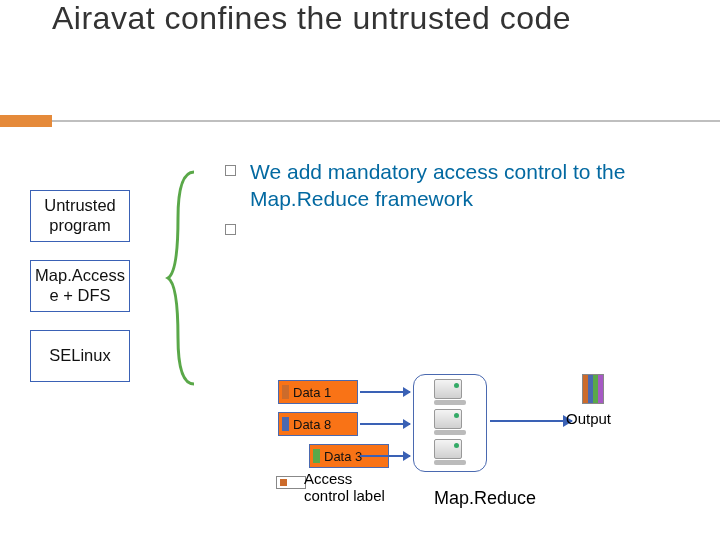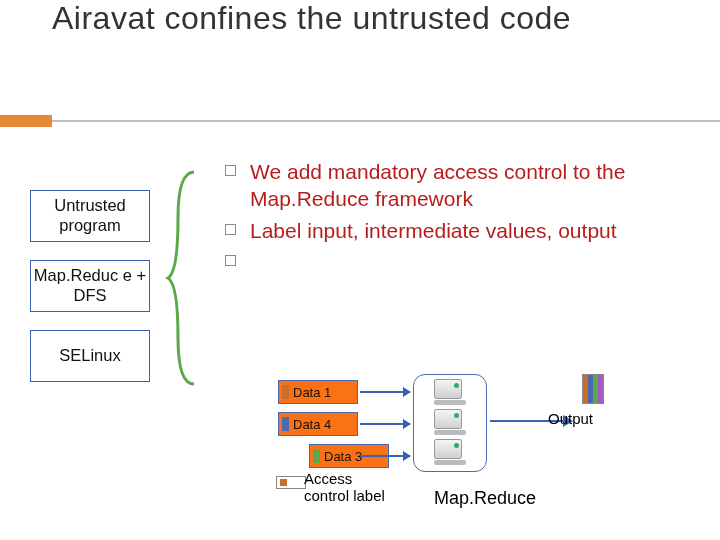--- a/index.html
+++ b/index.html
@@ -38,21 +38,21 @@
     background: #bfbfbf;
   }
 
   
   .left-stack {
     position: absolute;
     left: 30px;
     top: 190px;
   }
   .stack-box {
-    width: 120px;
+    width: 100px;
     height: 52px;
     border: 1.5px solid #3a61b5;
     background: #fff;
     display: flex;
     align-items: center;
     justify-content: center;
     text-align: center;
     font-size: 16.5px;
     line-height: 1.2;
     margin-bottom: 18px;
@@ -83,21 +83,21 @@
   }
   .bul-marker {
     width: 11px; height: 11px;
     border: 1.5px solid #888;
     margin: 7px 14px 0 0;
     flex-shrink: 0;
   }
   .bul-text {
     font-size: 21px;
     line-height: 1.3;
-    color: #b91c1c;
+    color: #0369a1;
   }
 
   
   .diagram {
     position: absolute;
     left: 278px;
     top: 380px;
     width: 430px;
     height: 150px;
   }
@@ -189,21 +189,21 @@
   .output-swatch {
     position:absolute;
     left: 304px; top: -6px;
     width: 22px; height: 30px;
     border:1px solid #888;
     background: repeating-linear-gradient(90deg,
       #cc6b2b 0 5px, #4a69b0 5px 10px, #5aa849 10px 15px, #a659c4 15px 20px);
   }
   .output-label {
     position:absolute;
-    left: 270px; top: 30px;
+    left: 288px; top: 30px;
     font-size: 15px;
   }
 
   
   .big-arrow {
     position:absolute;
     left: 212px; top: 40px;
     width: 82px; height: 2px;
     background:#3a61b5;
   }
@@ -257,53 +257,49 @@
 <div class="title-underline">
   <div class="orange-seg"></div>
   <div class="gray-line"></div>
 </div>
 
 <div class="left-stack">
   <div class="stack-box">
       <span>Untrusted program</span>
     </div>
   <div class="stack-box">
-      <span>Map.Reduc e + DFS</span>
+      <span>Map.Access e + DFS</span>
     </div>
   <div class="stack-box">
       <span>SELinux</span>
     </div>
 </div>
 
 <svg class="brace" viewBox="0 0 40 220" preserveAspectRatio="none">
   <path d="M30 4 Q14 4 14 50 Q14 104 4 110 Q14 116 14 170 Q14 216 30 216"></path>
 </svg>
 
 <div class="bullets">
   <div class="bul-row">
     <div class="bul-marker"></div>
     <div class="bul-text">We add mandatory access control to the Map.Reduce framework</div>
   </div>
   <div class="bul-row">
     <div class="bul-marker"></div>
-    <div class="bul-text">Label input, intermediate values, output</div>
-  </div>
-  <div class="bul-row">
-    <div class="bul-marker"></div>
   </div>
 </div>
 
 <div class="diagram">
   <div class="data-item d1">
     <div class="data-swatch sw-top"></div>
     <span class="data-label">Data 1</span>
   </div>
   <div class="data-item d2">
     <div class="data-swatch sw-mid"></div>
-    <span class="data-label">Data 4</span>
+    <span class="data-label">Data 8</span>
   </div>
   <div class="data-item d3">
     <div class="data-swatch sw-bot"></div>
     <span class="data-label">Data 3</span>
   </div>
 
   <div class="arrow a1"></div>
   <div class="arrow a2"></div>
   <div class="arrow a3"></div>
 

